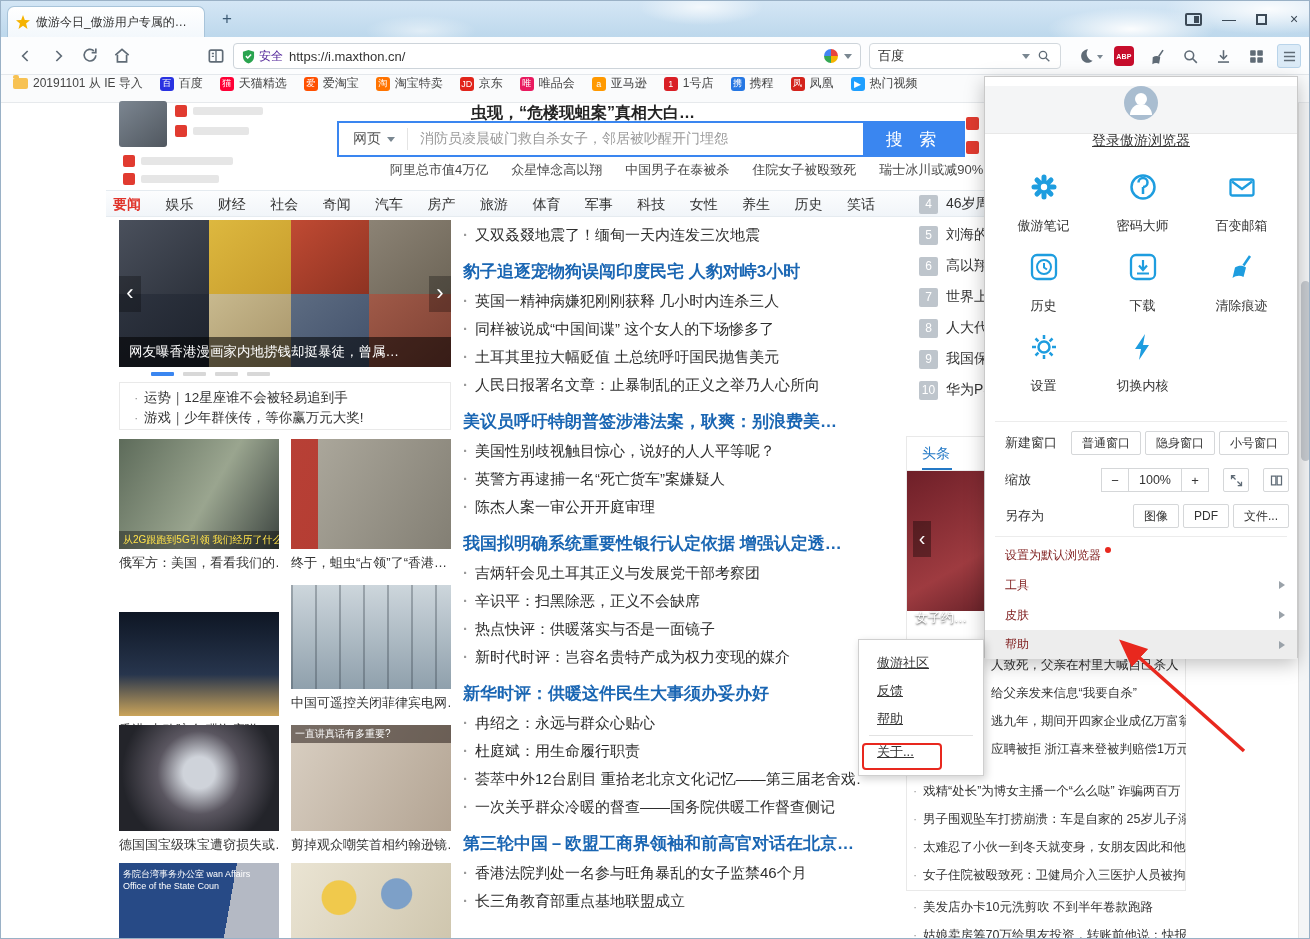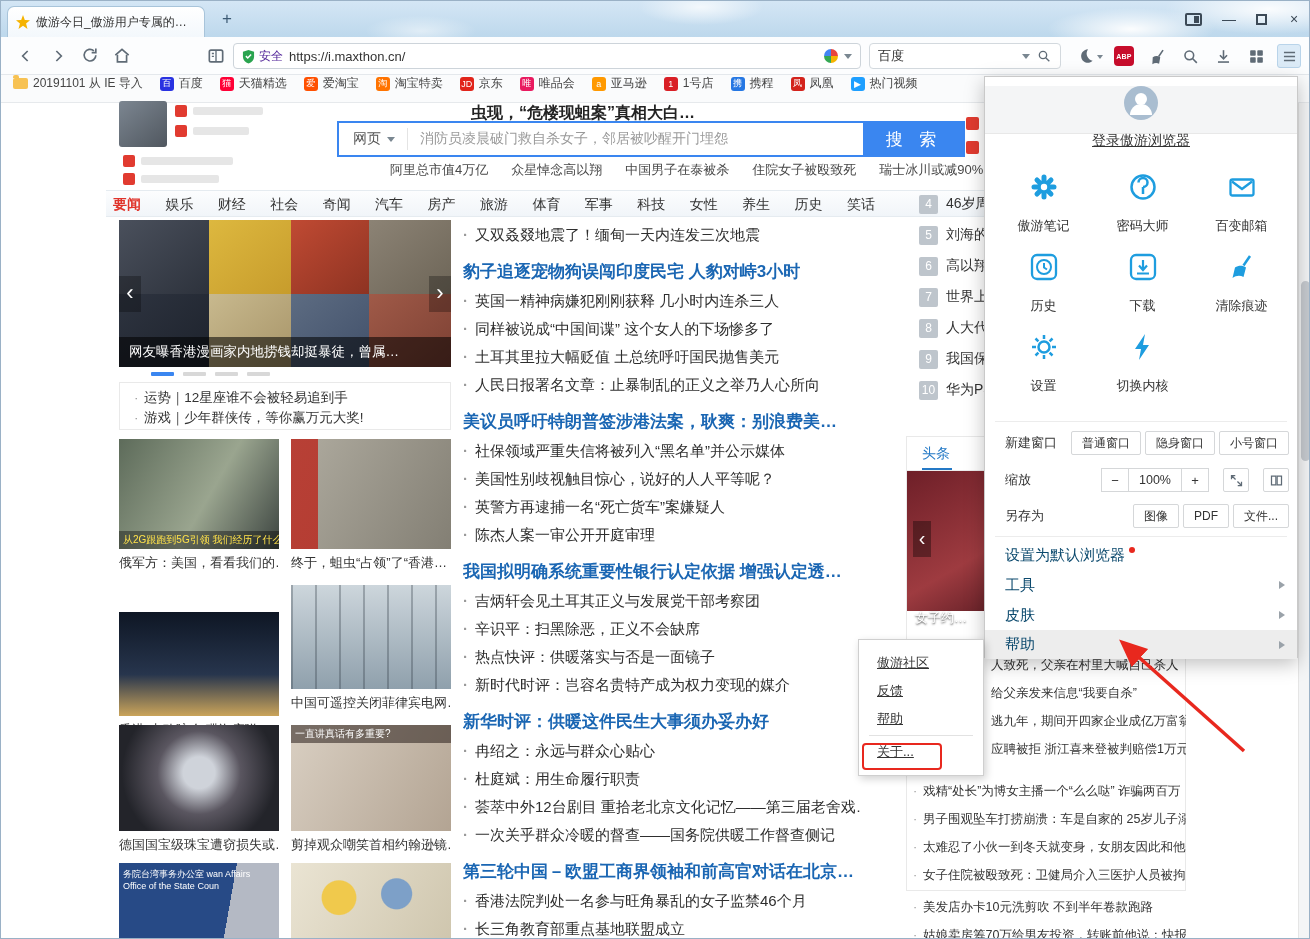--- a/index.html
+++ b/index.html
@@ -184,21 +184,21 @@
 .zoomcluster{margin-left:auto;display:flex;align-items:center;gap:14px;}
 .zoom-group{display:flex;}
 .zg{height:24px;border:1px solid #d5d7d9;background:#fff;font-size:13px;color:#333;display:flex;align-items:center;
   justify-content:center;font-family:inherit;cursor:pointer;}
 .zg+.zg{margin-left:-1px;}
 .z-minus{width:28px;} .z-val{width:54px;font-size:12.5px;cursor:default;} .z-plus{width:28px;}
 .sqbtn{width:26px;height:24px;border:1px solid #d5d7d9;background:#fff;border-radius:2px;display:flex;
   align-items:center;justify-content:center;color:#5f6b76;cursor:pointer;}
 .sqbtn svg{width:15px;height:15px;}
 .mitem{position:absolute;left:0;width:100%;height:30px;display:flex;align-items:center;padding:0 12px 0 20px;
-  font-size:15px;color:#0c4a6e;cursor:pointer;}
+  font-size:12px;color:#7f1d1d;cursor:pointer;}
 .mi1{top:463px;} .mi2{top:493px;} .mi3{top:523px;} .mi4{top:553px;height:29px;background:#ededed;}
 .chev{margin-left:auto;width:0;height:0;border-top:4.5px solid transparent;border-bottom:4.5px solid transparent;border-left:6px solid #9aa2a9;}
 .reddot{width:6px;height:6px;border-radius:50%;background:#e8281e;margin-left:4px;align-self:flex-start;margin-top:7px;}
 
 
 .submenu{position:absolute;left:857px;top:638px;width:126px;height:137px;background:#fff;border:1px solid #cfcfcf;
   box-shadow:2px 3px 8px rgba(0,0,0,.18);z-index:50;padding-top:9px;}
 .sub-item{height:28px;line-height:28px;padding-left:18px;font-size:13px;color:#333;cursor:pointer;text-decoration:underline;}
 .sub-sep{margin:2px 10px;border-top:1px solid #e2e2e2;}
 
@@ -517,21 +517,20 @@
   </div>
 
   <div class="midcol">
     <div class="hl b">又双叒叕地震了！缅甸一天内连发三次地震</div>
     <div class="hl f">豹子追逐宠物狗误闯印度民宅 人豹对峙3小时</div>
     <div class="hl b">英国一精神病嫌犯刚刚获释 几小时内连杀三人</div>
     <div class="hl b">同样被说成“中国间谍” 这个女人的下场惨多了</div>
     <div class="hl b">土耳其里拉大幅贬值 土总统呼吁国民抛售美元</div>
     <div class="hl b">人民日报署名文章：止暴制乱的正义之举乃人心所向</div>
     <div class="hl f">美议员呼吁特朗普签涉港法案，耿爽：别浪费美…</div>
-    <div class="hl b">社保领域严重失信将被列入“黑名单”并公示媒体</div>
     <div class="hl b">美国性别歧视触目惊心，说好的人人平等呢？</div>
     <div class="hl b">英警方再逮捕一名“死亡货车”案嫌疑人</div>
     <div class="hl b">陈杰人案一审公开开庭审理</div>
     <div class="hl f">我国拟明确系统重要性银行认定依据 增强认定透…</div>
     <div class="hl b">吉炳轩会见土耳其正义与发展党干部考察团</div>
     <div class="hl b">辛识平：扫黑除恶，正义不会缺席</div>
     <div class="hl b">热点快评：供暖落实与否是一面镜子</div>
     <div class="hl b">新时代时评：岂容名贵特产成为权力变现的媒介</div>
     <div class="hl f">新华时评：供暖这件民生大事须办妥办好</div>
     <div class="hl b">冉绍之：永远与群众心贴心</div>

